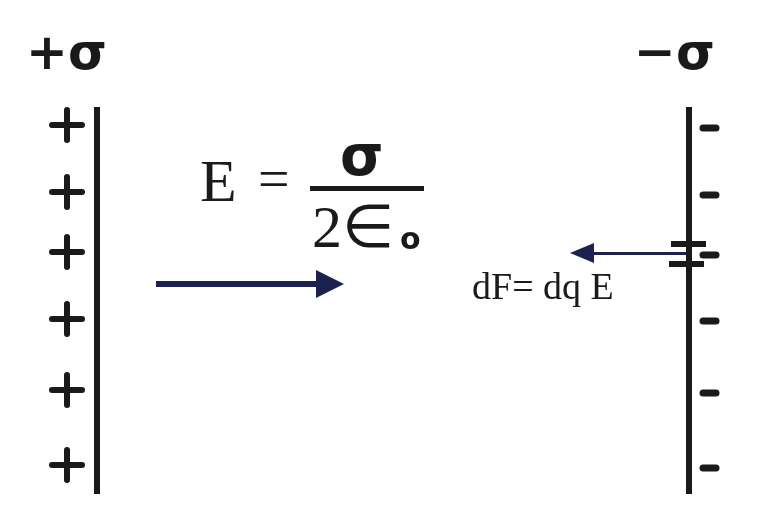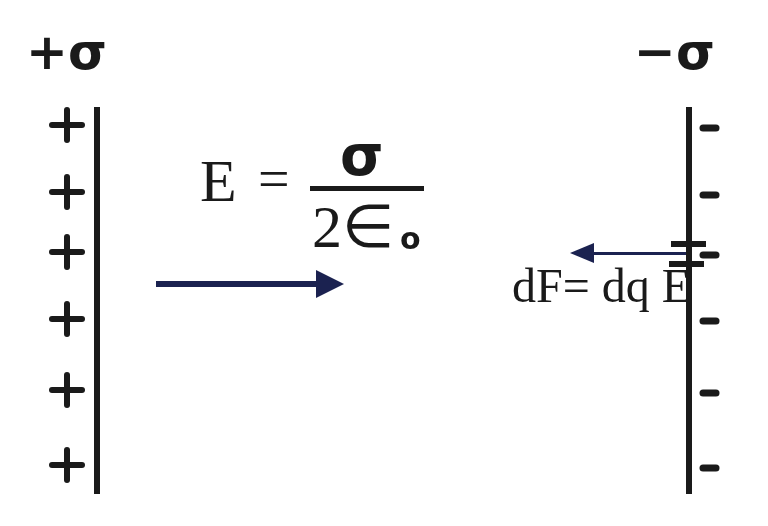--- a/index.html
+++ b/index.html
@@ -62,13 +62,13 @@
 
   <rect x="310" y="186" width="114" height="5" fill="#1a1a1a"></rect>
 </svg>
 
 <div class="abs serif" style="left:200px; top:150px; font-size:60px; line-height:62px;">E</div>
 <div class="abs serif" style="left:258px; top:148px; font-size:56px; line-height:62px;">=</div>
 <div class="abs sans" style="left:340px; top:126px; font-size:56px; line-height:60px;">σ</div>
 <div class="abs serif" style="left:312px; top:194px; font-size:60px; line-height:66px;">2∈</div>
 <div class="abs sans" style="left:400px; top:222px; font-size:30px; line-height:34px;">o</div>
 
-<div class="abs serif" style="left:512px; top:264px; font-size:48px; line-height:44px; white-space:nowrap;font-family:Liberation Serif, serif;">dF= dq E</div>
+<div class="abs serif" style="left:472px; top:264px; font-size:38px; line-height:44px; white-space:nowrap;font-family:Liberation Serif, serif;">dF= dq E</div>
 
 </body></html>

